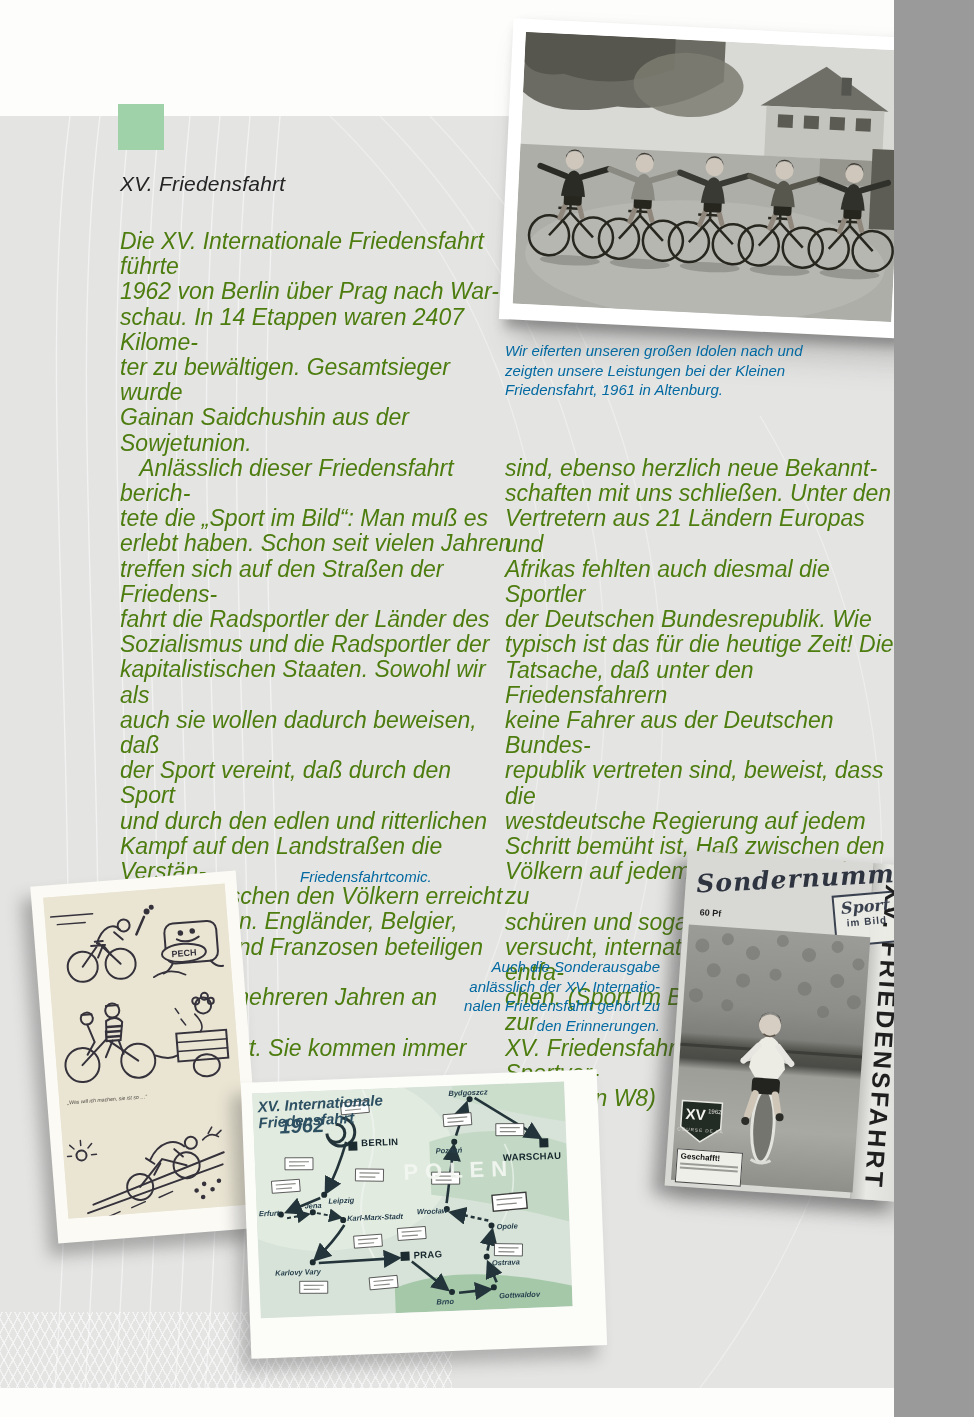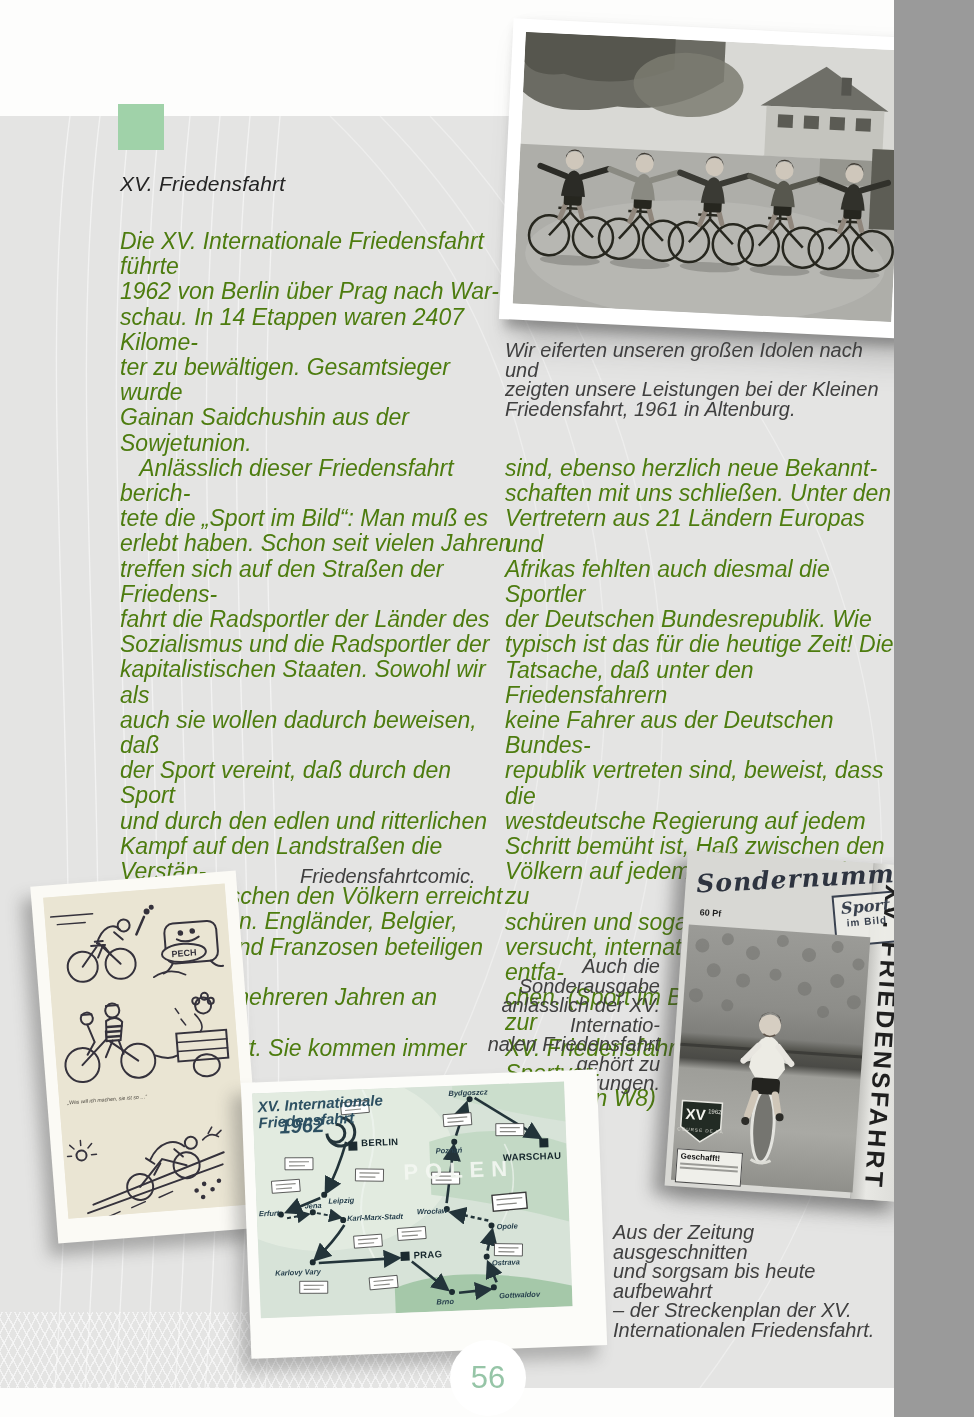--- a/index.html
+++ b/index.html
@@ -13,21 +13,21 @@
       repeating-linear-gradient(-62deg,rgba(255,255,255,.75) 0 1.4px,rgba(255,255,255,0) 1.4px 8px);}
   .green-square{position:absolute;left:118px;top:104px;width:46px;height:46px;background:#a0d2a9;}
   .green-tab{position:absolute;left:966px;top:216px;width:8px;height:52px;background:#a0d2a9;}
 
   .title{position:absolute;left:120px;top:172px;margin:0;font-size:21px;font-style:italic;
          font-weight:400;color:#242424;letter-spacing:.2px;}
   .col{position:absolute;font-style:italic;font-size:23px;line-height:25.2px;color:#4d7c0f;
        white-space:pre-wrap;}
   .col.left{left:120px;top:229px;width:392px;}
   .col.right{left:505px;top:428px;width:392px;margin-top:28px;}
-  .cap{position:absolute;font-style:italic;font-size:20px;line-height:19.5px;color:#404040;
+  .cap{position:absolute;font-style:italic;font-size:15px;line-height:19.5px;color:#0369a1;
        white-space:pre-wrap;}
   .photo-cap{left:505px;top:341px;}
   .comic-cap{left:300px;top:867px;}
   .mag-cap{left:452px;top:957px;width:208px;text-align:right;}
   .map-cap{left:613px;top:1223px;}
 
   figure{margin:0;}
   .photo{position:absolute;left:506px;top:28px;width:379px;height:272px;padding:13px 13px 16px;
          background:#fff;transform:rotate(2.8deg);
          box-shadow:6px 8px 12px rgba(60,60,60,.4),16px 22px 30px rgba(90,90,90,.28);}
@@ -193,24 +193,20 @@
   </figure>
 
   <div class="cap photo-cap">Wir eiferten unseren großen Idolen nach und
 zeigten unsere Leistungen bei der Kleinen
 Friedensfahrt, 1961 in Altenburg.</div>
   <div class="cap comic-cap">Friedensfahrtcomic.</div>
   <div class="cap mag-cap">Auch die Sonderausgabe
 anlässlich der XV. Internatio-
 nalen Friedensfahrt gehört zu
 den Erinnerungen.</div>
-  <div class="cap map-cap">Aus der Zeitung ausgeschnitten
-und sorgsam bis heute aufbewahrt
-– der Streckenplan der XV.
-Internationalen Friedensfahrt.</div>
 
   <figure class="comic">
     <svg width="182" height="322" viewBox="0 0 182 322">
       <rect width="182" height="322" fill="#eae5d3"></rect>
       <g transform="translate(6,14)" fill="none" stroke="#35323c" stroke-width="2" stroke-linecap="round">
         <path d="M0,6 H42 M6,14 H34" stroke-width="1.5"></path>
         <circle cx="28" cy="58" r="15"></circle>
         <circle cx="66" cy="58" r="15"></circle>
         <path d="M28,58 L46,36 L66,58 M38,38 L52,38 M42,34 H50"></path>
         <path d="M44,36 C50,20 62,16 68,24"></path>
@@ -450,17 +446,14 @@
       <div class="city" style="left:239px;top:207px;">Gottwaldov</div>
       <div class="city" style="left:233px;top:174px;">Ostrava</div>
       <div class="city" style="left:239px;top:138px;">Opole</div>
       <div class="city" style="left:160px;top:120px;">Wrocław</div>
       <div class="city" style="left:181px;top:60px;">Poznań</div>
       <div class="city" style="left:196px;top:3px;">Bydgoszcz</div>
       <div class="city big" style="left:248px;top:68px;">WARSCHAU</div>
     </div>
   </figure>
 
-  <div class="page-circle">
-    <span>56</span>
-  </div>
 
 </div>
 
 </body></html>

